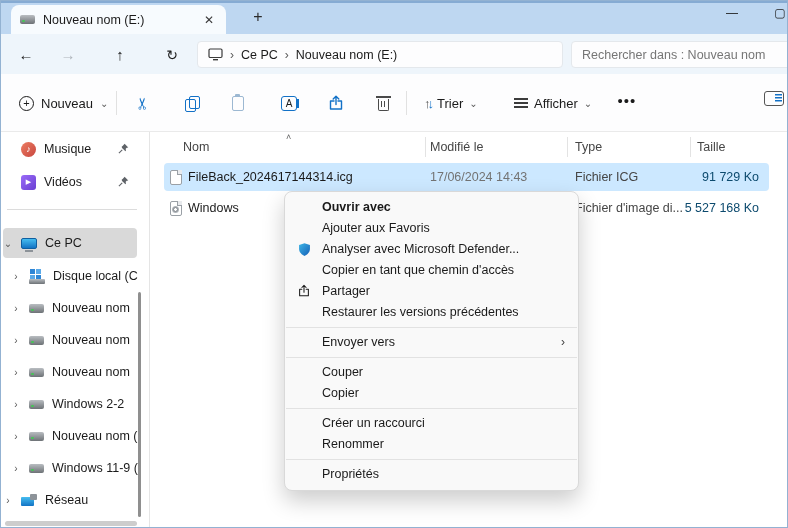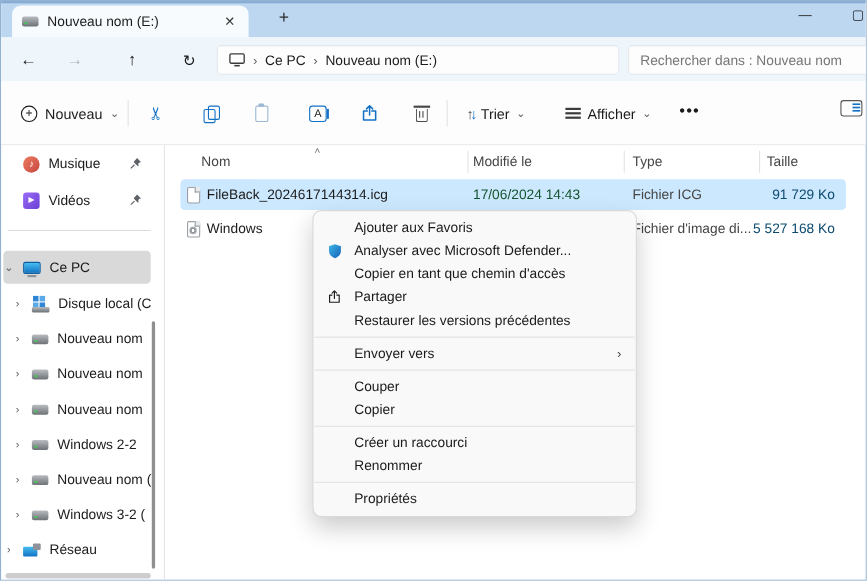--- a/index.html
+++ b/index.html
@@ -123,21 +123,21 @@
   .sb-vscroll { position:absolute; left:137px; top:160px; width:3px; height:225px; background:#8f8f8f; border-radius:2px; }
   .sb-hscroll { position:absolute; left:4px; bottom:3px; width:132px; height:5px; background:#cdcdcd; border-radius:3px; }
   .main { position:relative; flex:1; height:100%; }
   .list-header { position:absolute; left:0; top:0; right:0; height:30px; font-size:12.5px; color:#454545; }
   .col-label { position:absolute; top:8px; }
   .sort-ind { position:absolute; left:136px; top:0px; font-size:9px; color:#666; }
   .col-div { position:absolute; top:5px; width:1px; height:20px; background:#e3e3e3; }
   .frow { position:absolute; left:14px; right:18px; height:28px; border-radius:4px; font-size:12.5px; }
   .frow.selected { background:#cce8ff; }
   .fcell { position:absolute; top:0; height:28px; display:flex; align-items:center; white-space:nowrap; }
-  .c-icon { left:6px; } .c-name { left:24px; } .c-date { left:266px; color:#14532d; }
+  .c-icon { left:6px; } .c-name { left:24px; } .c-date { left:266px; color:#737373; }
   .c-type { left:411px; color:#454545; } .c-size { right:10px; color:#0c4a6e; }
   
   .ctx { position:absolute; left:283px; top:190px; width:295px; z-index:10;
     background:#f9f9f9; border:1px solid #d9d9d9; border-radius:8px; padding:5px 0;
     box-shadow:0 10px 22px rgba(0,0,0,0.20); }
   .mi { position:relative; height:21px; line-height:21px; padding-left:37px; font-size:12.5px; color:#1a1a1a;
     white-space:nowrap; }
   .mi.bold { font-weight:bold; }
   .mi .mi-icon { position:absolute; left:12px; top:3px; }
   .mi .sub-arrow { position:absolute; right:13px; top:0; font-size:12px; color:#444; }
@@ -283,21 +283,21 @@
         <span>Windows 2-2</span>
       </div>
       <div class="sb-item lvl1" style="top:290px">
         <span class="sb-chev">›</span>
         <span class="ic-drive"></span>
         <span>Nouveau nom (</span>
       </div>
       <div class="sb-item lvl1" style="top:322px">
         <span class="sb-chev">›</span>
         <span class="ic-drive"></span>
-        <span>Windows 3-2 (</span>
+        <span>Windows 11-9 (</span>
       </div>
       <div class="sb-item" style="top:354px">
         <span class="sb-chev">›</span>
         <span class="ic-net"></span>
         <span>Réseau</span>
       </div>
       <div class="sb-vscroll"></div>
       <div class="sb-hscroll"></div>
     </div>
 
@@ -328,20 +328,21 @@
           </span>
         <span class="fcell c-name">Windows</span>
         <span class="fcell c-date"></span>
         <span class="fcell c-type">Fichier d'image di...</span>
         <span class="fcell c-size">5 527 168 Ko</span>
       </div>
     </div>
   </div>
 
   <div class="ctx">
+    <div class="mi bold">Ouvrir avec</div>
     <div class="mi">Ajouter aux Favoris</div>
     <div class="mi">
       <svg class="mi-icon" width="15" height="15" viewBox="0 0 16 16">
           <defs>
             <linearGradient id="defg" x1="0" y1="0" x2="1" y2="1">
               <stop offset="0" stop-color="#3db5e6"></stop>
               <stop offset="1" stop-color="#1560b7"></stop>
             </linearGradient>
           </defs>
           <path d="M8 1.2l5.8 1.9v4.2c0 3.8-2.6 6.1-5.8 7.5C4.8 13.4 2.2 11.1 2.2 7.3V3.1z" fill="url(#defg)"></path>

